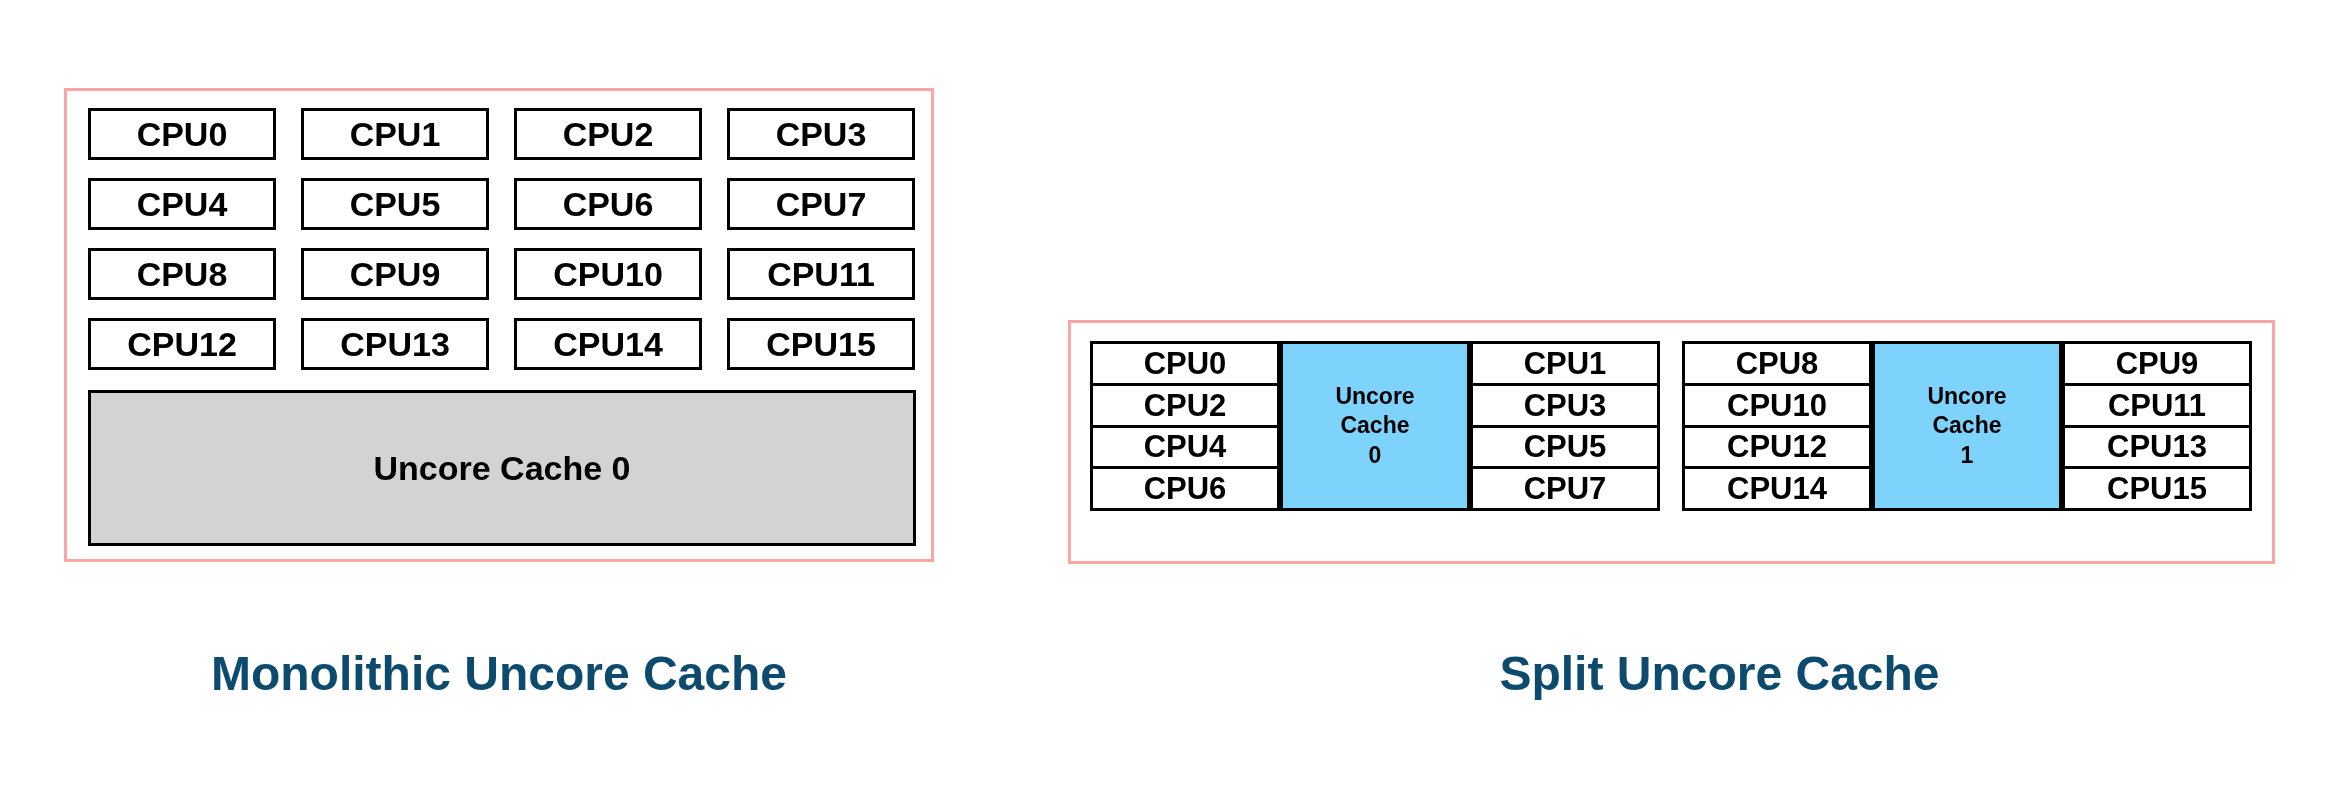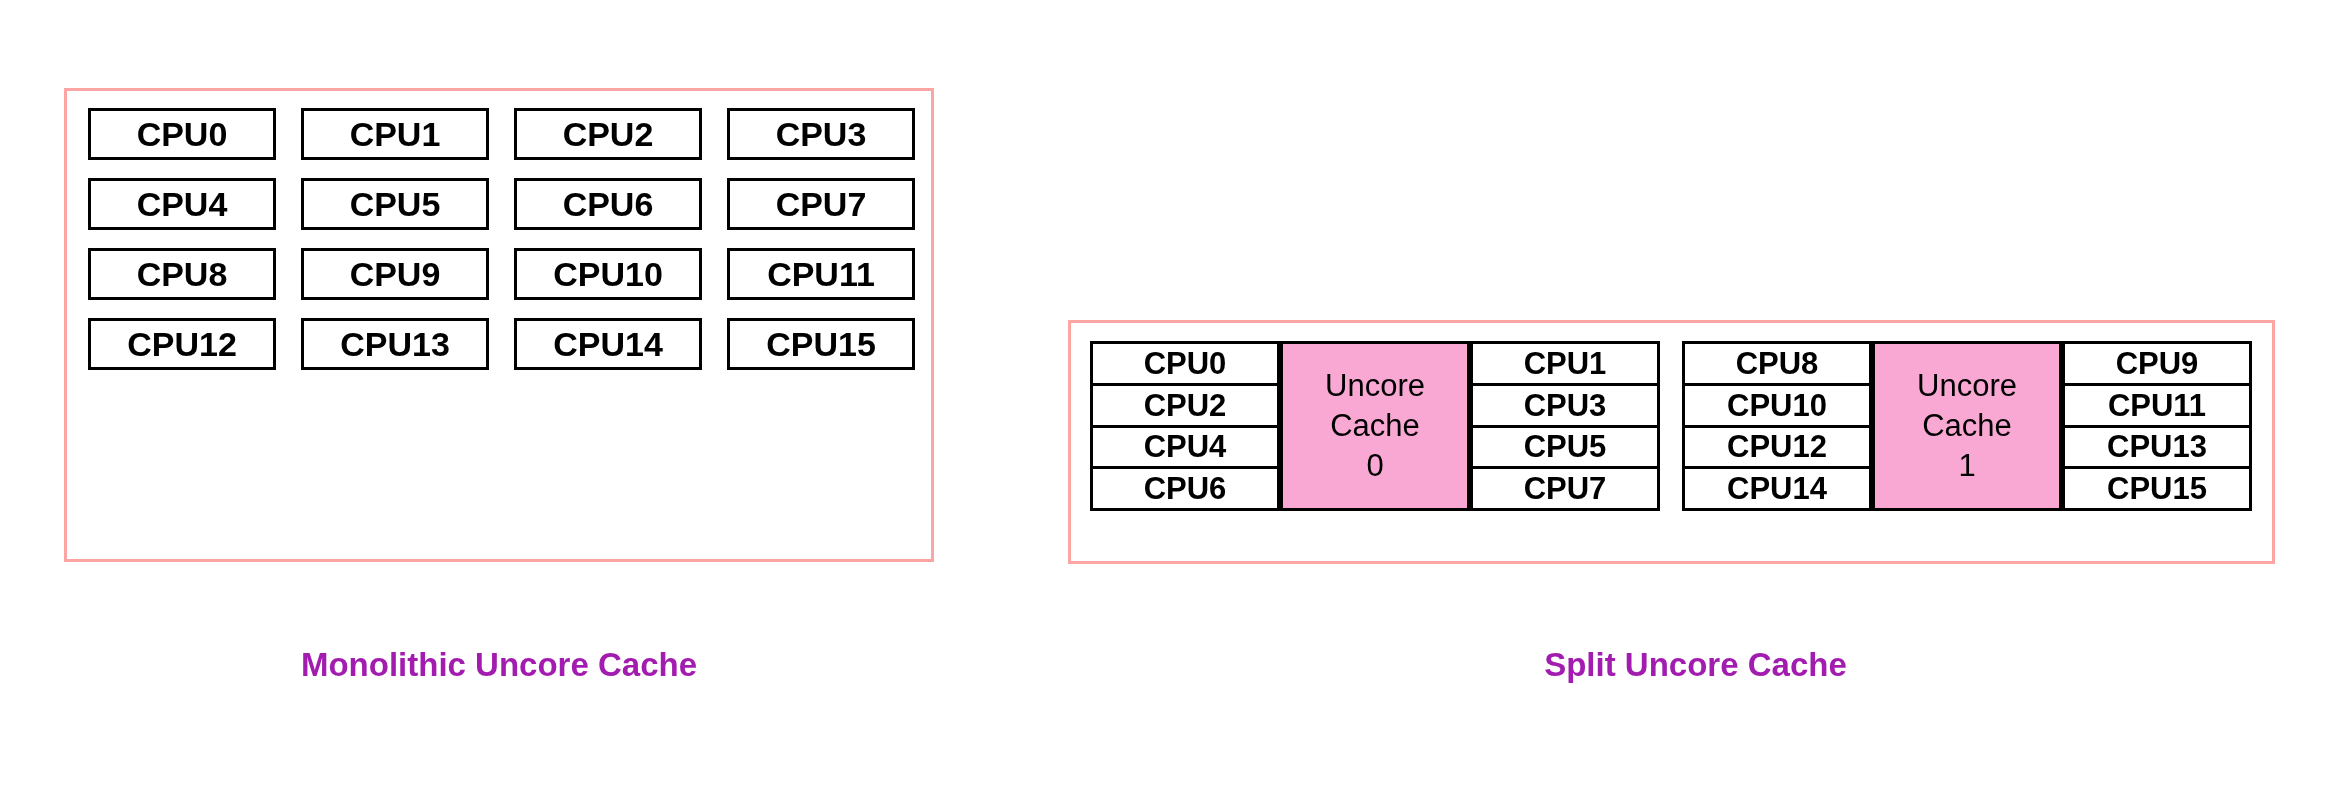--- a/index.html
+++ b/index.html
@@ -23,22 +23,22 @@
     position: absolute;
     box-sizing: border-box;
     border: 3px solid #fca5a5;
     background: #ffffff;
   }
 
   .caption {
     position: absolute;
     text-align: center;
     font-weight: bold;
-    font-size: 33px;
-    color: #a21caf;
+    font-size: 48px;
+    color: #0c4a6e;
     white-space: nowrap;
     letter-spacing: 0px;
   }
 
   
   #monolithic-panel {
     left: 64px;
     top: 88px;
     width: 870px;
     height: 474px;
@@ -131,40 +131,40 @@
     font-size: 31px;
     color: #000000;
     line-height: 1;
   }
   .cpu-cell:last-child { border-bottom: none; }
 
   .cache-tall {
     width: 190px;
     box-sizing: border-box;
     border: 3px solid #000000;
-    background: #f9a8d4;
+    background: #7dd3fc;
     display: flex;
     flex-direction: column;
     align-items: center;
     justify-content: center;
-    font-weight: normal;
-    font-size: 31px;
+    font-weight: bold;
+    font-size: 23px;
     color: #000000;
     line-height: 1.28;
     text-align: center;
   }
 
   
   #caption-monolithic {
     left: 64px;
     top: 646px;
     width: 870px;
   }
   #caption-split {
-    left: 1092px;
+    left: 1116px;
     top: 646px;
     width: 1207px;
   }
 </style>
 </head>
 <body>
 
 <div class="panel figure" id="monolithic-panel">
 
   <div class="cpu-grid">
@@ -179,20 +179,21 @@
     <div class="cpu-box">CPU8</div>
     <div class="cpu-box">CPU9</div>
     <div class="cpu-box">CPU10</div>
     <div class="cpu-box">CPU11</div>
     <div class="cpu-box">CPU12</div>
     <div class="cpu-box">CPU13</div>
     <div class="cpu-box">CPU14</div>
     <div class="cpu-box">CPU15</div>
   </div>
 
+  <div class="cache-wide">Uncore Cache 0</div>
 
 </div>
 
 <div class="caption" id="caption-monolithic">Monolithic Uncore Cache</div>
 
 <div class="panel figure" id="split-panel">
 
   <div class="cluster-row">
 
     <div class="cluster">

